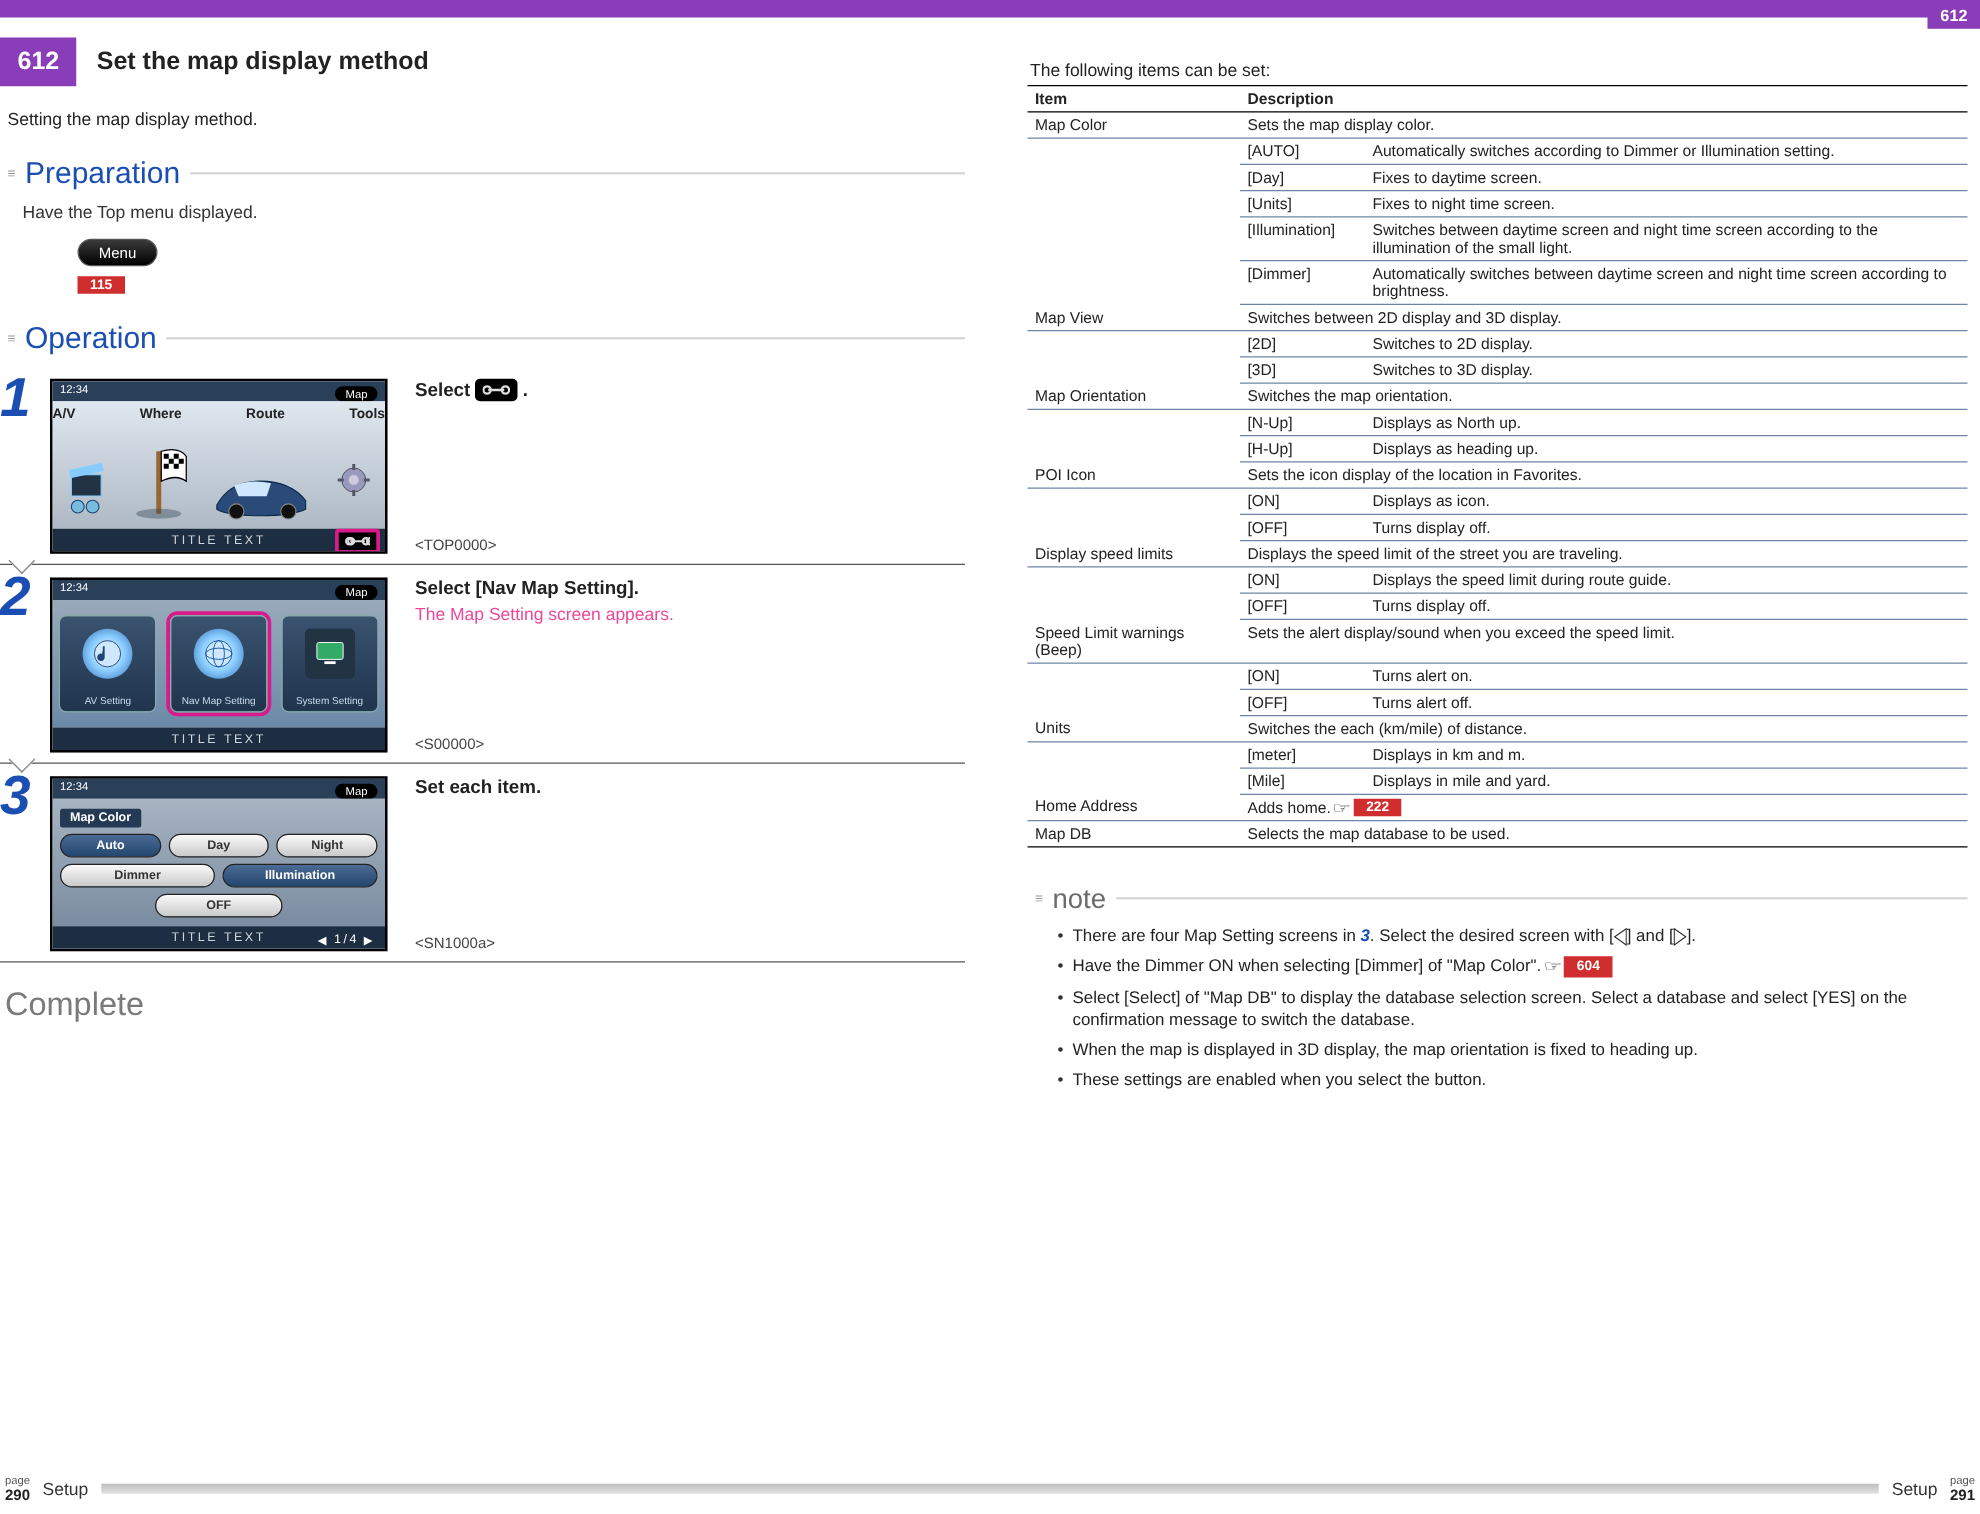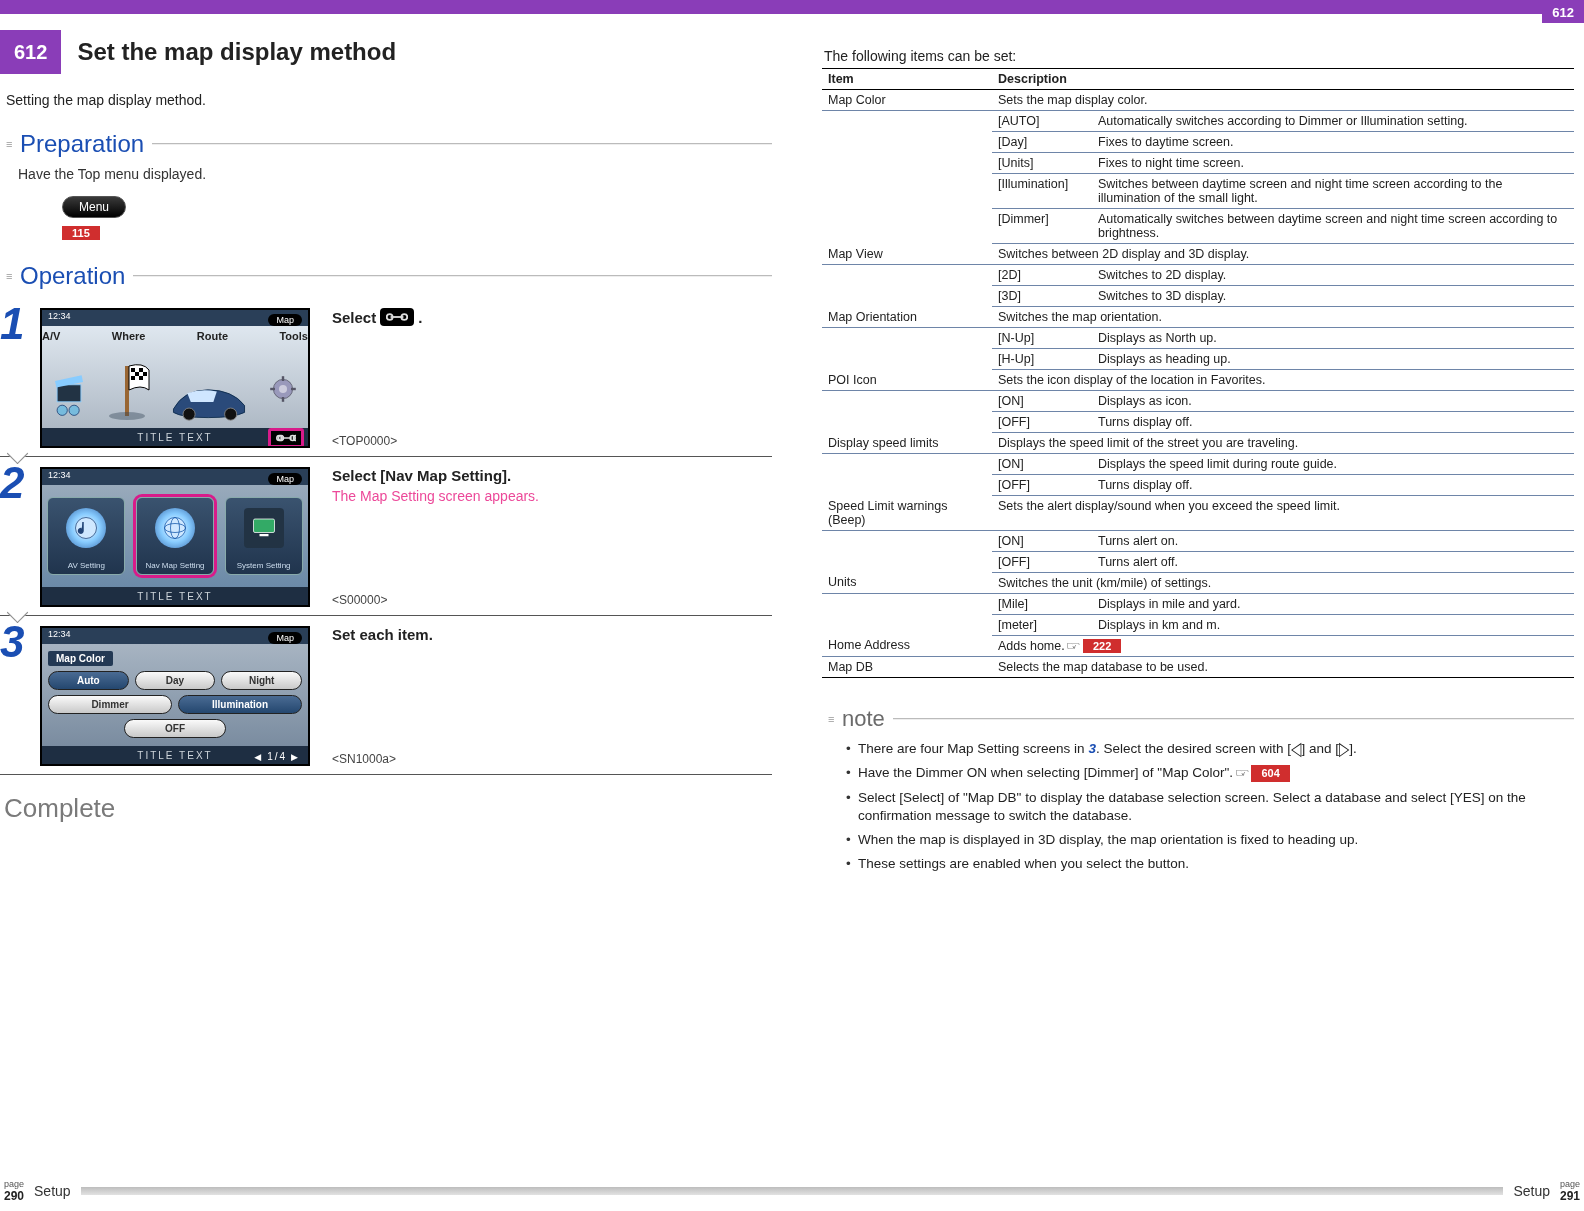--- a/index.html
+++ b/index.html
@@ -52,21 +52,21 @@
   .chapter-num {
     background: #8a3db8;
     color: #fff;
     font-weight: bold;
     font-size: 20px;
     padding: 8px 14px;
     display: flex;
     align-items: center;
   }
   .chapter-title {
-    font-size: 24px;
+    font-size: 20px;
     font-weight: bold;
     color: #222;
     padding: 8px 16px;
     display: flex;
     align-items: center;
   }
   .chapter-sub {
     font-size: 14px;
     margin: 18px 0 20px 6px;
     color: #222;
@@ -669,31 +669,31 @@
             <td class="sub2">[ON]</td>
             <td>Turns alert on.</td>
           </tr>
           <tr>
             <td style="border-bottom: none;"></td>
             <td class="sub2">[OFF]</td>
             <td>Turns alert off.</td>
           </tr>
           <tr>
             <td class="sub1">Units</td>
-            <td colspan="2">Switches the unit (km/mile) of settings.</td>
+            <td colspan="2">Switches the each (km/mile) of distance.</td>
+          </tr>
+          <tr>
+            <td style="border-bottom: none;"></td>
+            <td class="sub2">[meter]</td>
+            <td>Displays in km and m.</td>
           </tr>
           <tr>
             <td style="border-bottom: none;"></td>
             <td class="sub2">[Mile]</td>
             <td>Displays in mile and yard.</td>
-          </tr>
-          <tr>
-            <td style="border-bottom: none;"></td>
-            <td class="sub2">[meter]</td>
-            <td>Displays in km and m.</td>
           </tr>
           <tr>
             <td class="sub1">Home Address</td>
             <td colspan="2">Adds home. <span class="pointer">☞</span><span class="ref-badge inline">222</span></td>
           </tr>
           <tr class="lastrow">
             <td class="sub1">Map DB</td>
             <td colspan="2">Selects the map database to be used.</td>
           </tr>
         </tbody>

